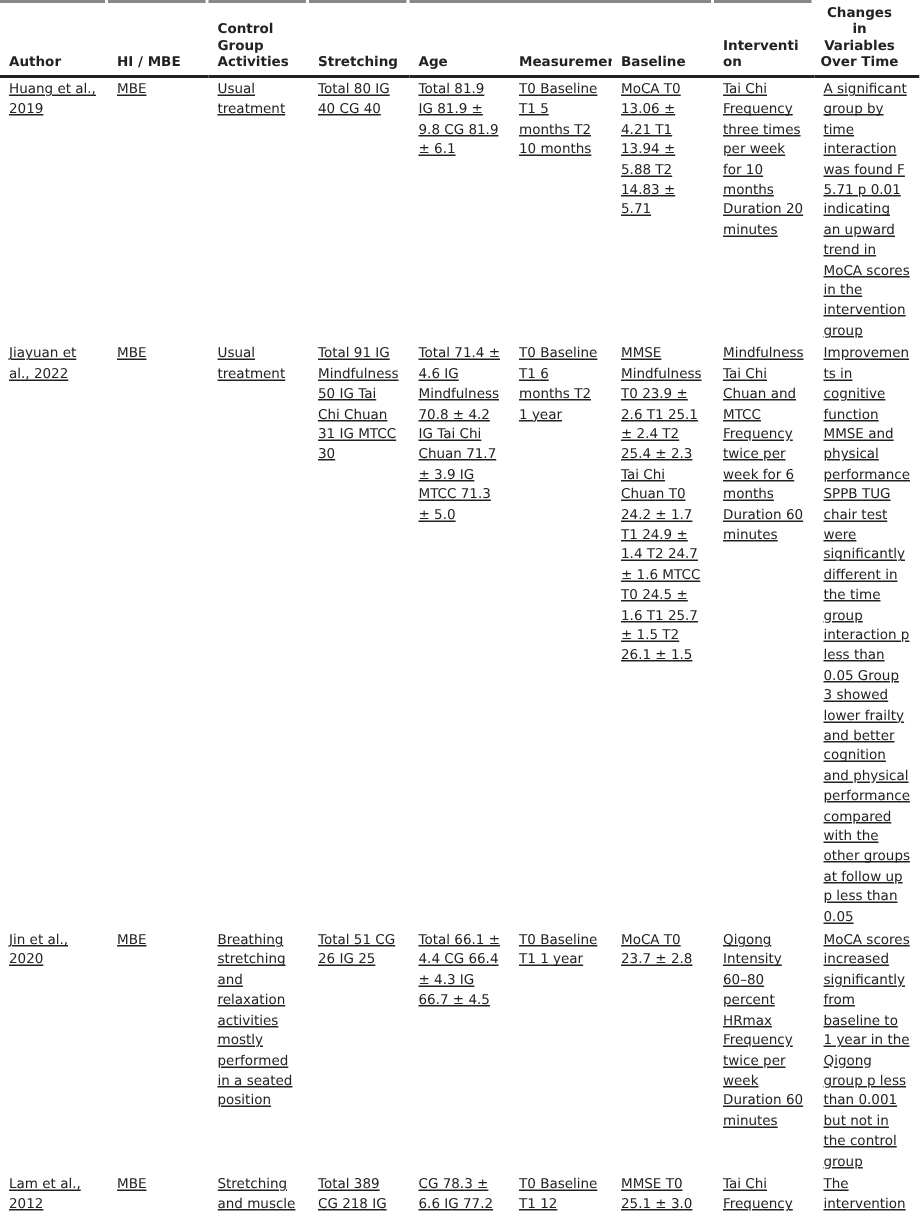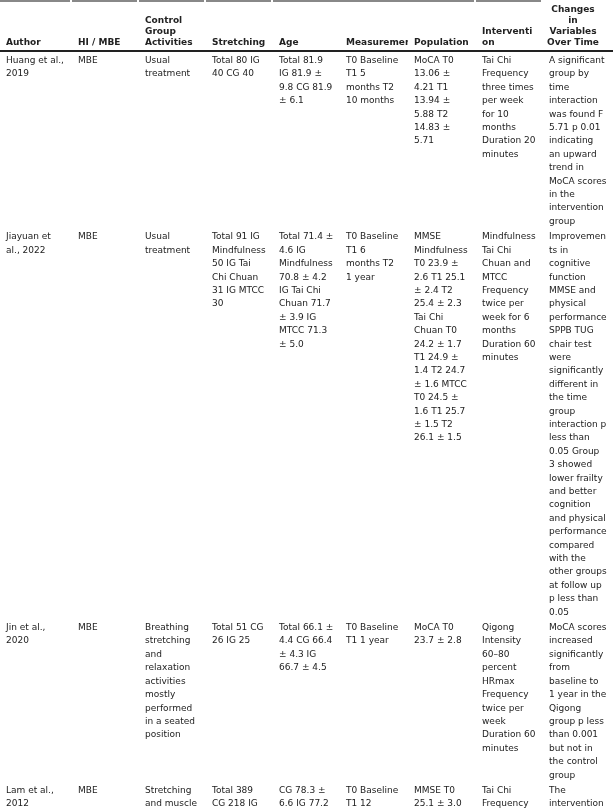--- a/index.html
+++ b/index.html
@@ -23,21 +23,21 @@
   th {
     font-weight: bold; font-size: 9px; color: #222;
     padding-top: 4px; padding-bottom: 2px; height: 27px;
     vertical-align: bottom;
     border-bottom: 2px solid #222;
     line-height: 11px;
   }
   th.seg { background-image: linear-gradient(#888,#888); background-repeat: no-repeat; background-size: calc(100% - 2px) 2px; background-position: left top; }
   th.segw { background-image: linear-gradient(#888,#888); background-repeat: no-repeat; background-size: 100% 2px; background-position: left top; }
   th.last { text-align: center; padding-left: 2px; padding-right: 12px; }
-  td { padding-top: 2px; }
+  td { padding-top: 2px; text-decoration: underline; }
   tr.lastrow td { padding-bottom: 6px; }
   tr.lastrow td.seg { background-image: linear-gradient(#888,#888); background-repeat: no-repeat; background-size: calc(100% - 2px) 2px; background-position: left bottom; }
   tr.lastrow td.segw { background-image: linear-gradient(#888,#888); background-repeat: no-repeat; background-size: 100% 2px; background-position: left bottom; }
   .clip { display: block; white-space: nowrap; overflow: hidden; }
 </style>
 </head>
 <body>
 
 <table>
   <colgroup>
@@ -52,21 +52,21 @@
       <col class="c8">
   </colgroup>
   <thead>
     <tr>
       <th class="seg" style="width:60px">Author</th>
       <th class="seg">HI / MBE</th>
       <th class="seg">Control Group Activities</th>
       <th class="seg">Stretching</th>
       <th class="segw">Age</th>
       <th class="segw" style="white-space:nowrap;overflow:hidden;padding-right:0">Measurements</th>
-      <th class="seg">Population</th>
+      <th class="seg">Baseline</th>
       <th class="seg">Intervention</th>
       <th class="last">Changes in Variables Over Time</th>
     </tr>
   </thead>
   <tbody>
     <tr style="height:150px">
       <td>Huang et al., 2019</td>
       <td>MBE</td>
       <td>Usual treatment</td>
       <td>Total 80 IG 40 CG 40</td>

